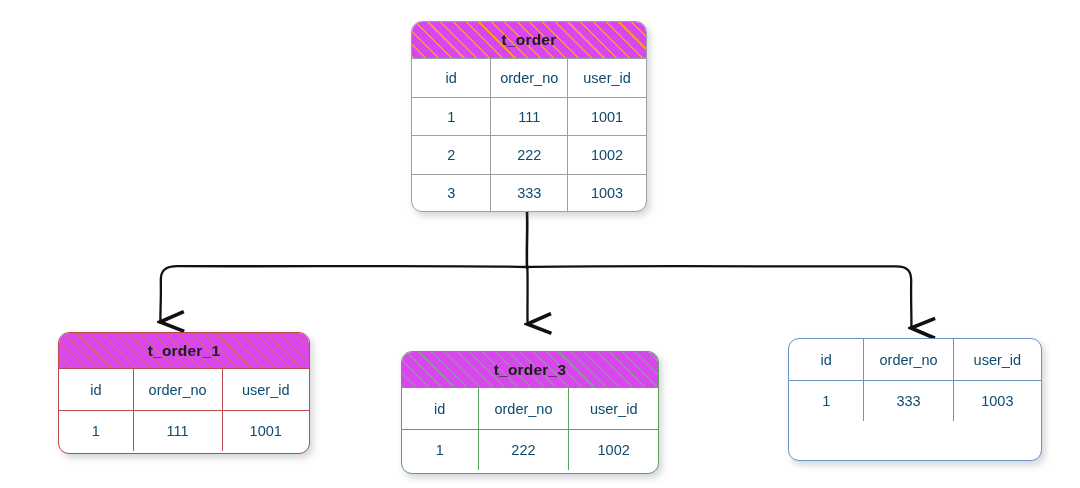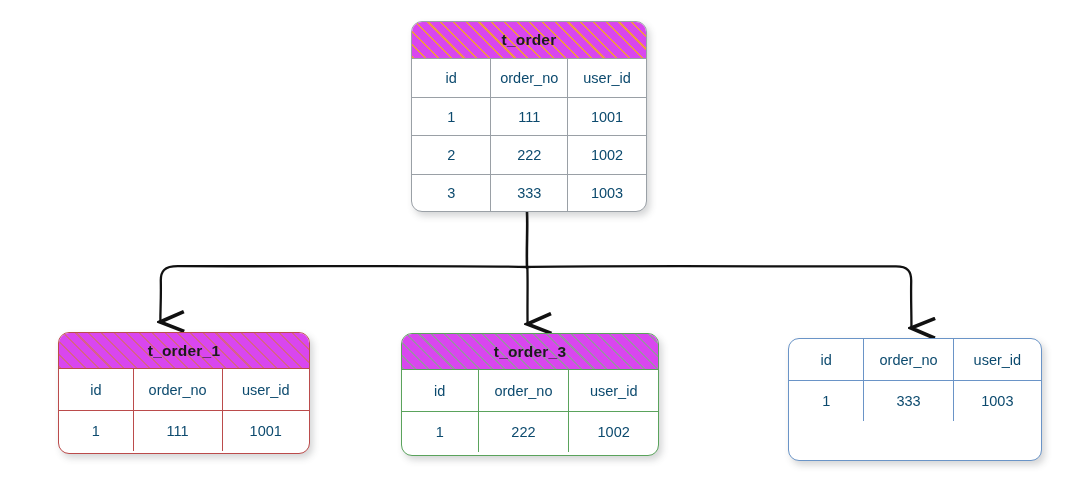--- a/index.html
+++ b/index.html
@@ -105,21 +105,21 @@
   #t-order-1 .hdr { border-bottom-color: #bb4b4b; }
   #t-order-1 .row + .row { border-top-color: #bb4b4b; }
   #t-order-1 .cell + .cell { border-left-color: #bb4b4b; }
   #t-order-1 .hdr::before {
     background-image: repeating-linear-gradient(45deg,
       rgba(214,106,106,0.75) 0px, rgba(214,106,106,0.75) 1.5px,
       rgba(255,255,255,0) 1.5px, rgba(255,255,255,0) 9px);
   }
 
   
-  #t-order-3 { left: 401px; top: 333px; width: 258px; height: 123px;
+  #t-order-3 { left: 401px; top: 351px; width: 258px; height: 123px;
                border-color: #5aa35c; }
   #t-order-3 .hdr { border-bottom-color: #5aa35c; }
   #t-order-3 .row + .row { border-top-color: #5aa35c; }
   #t-order-3 .cell + .cell { border-left-color: #5aa35c; }
   #t-order-3 .hdr::before {
     background-image: repeating-linear-gradient(45deg,
       rgba(120,182,122,0.62) 0px, rgba(120,182,122,0.62) 1.5px,
       rgba(255,255,255,0) 1.5px, rgba(255,255,255,0) 9px);
   }
 

